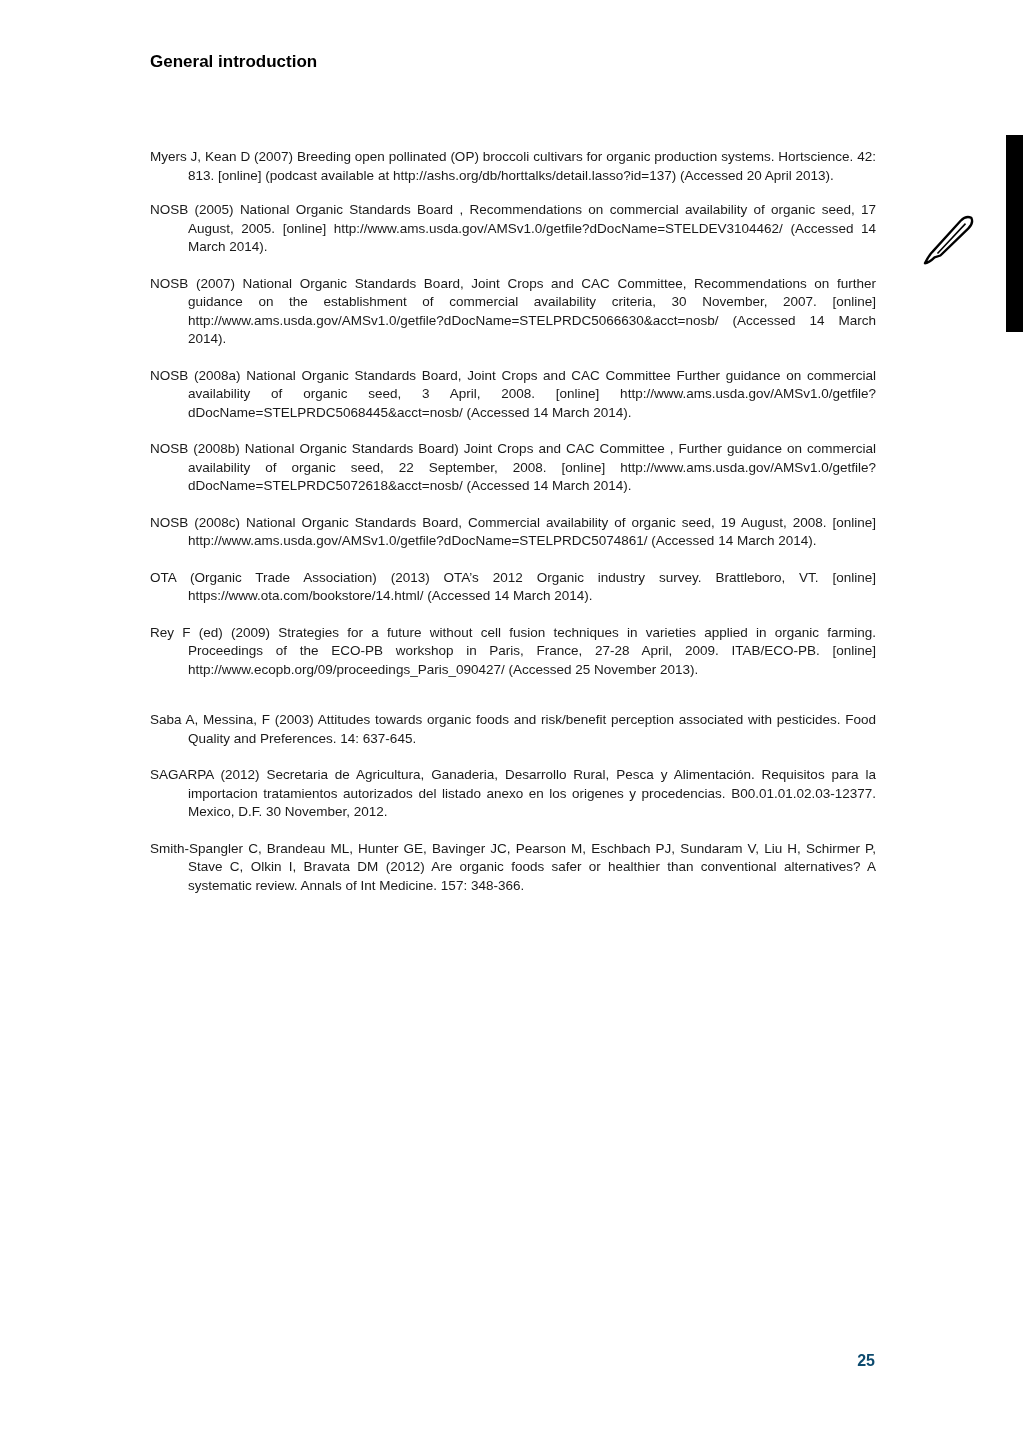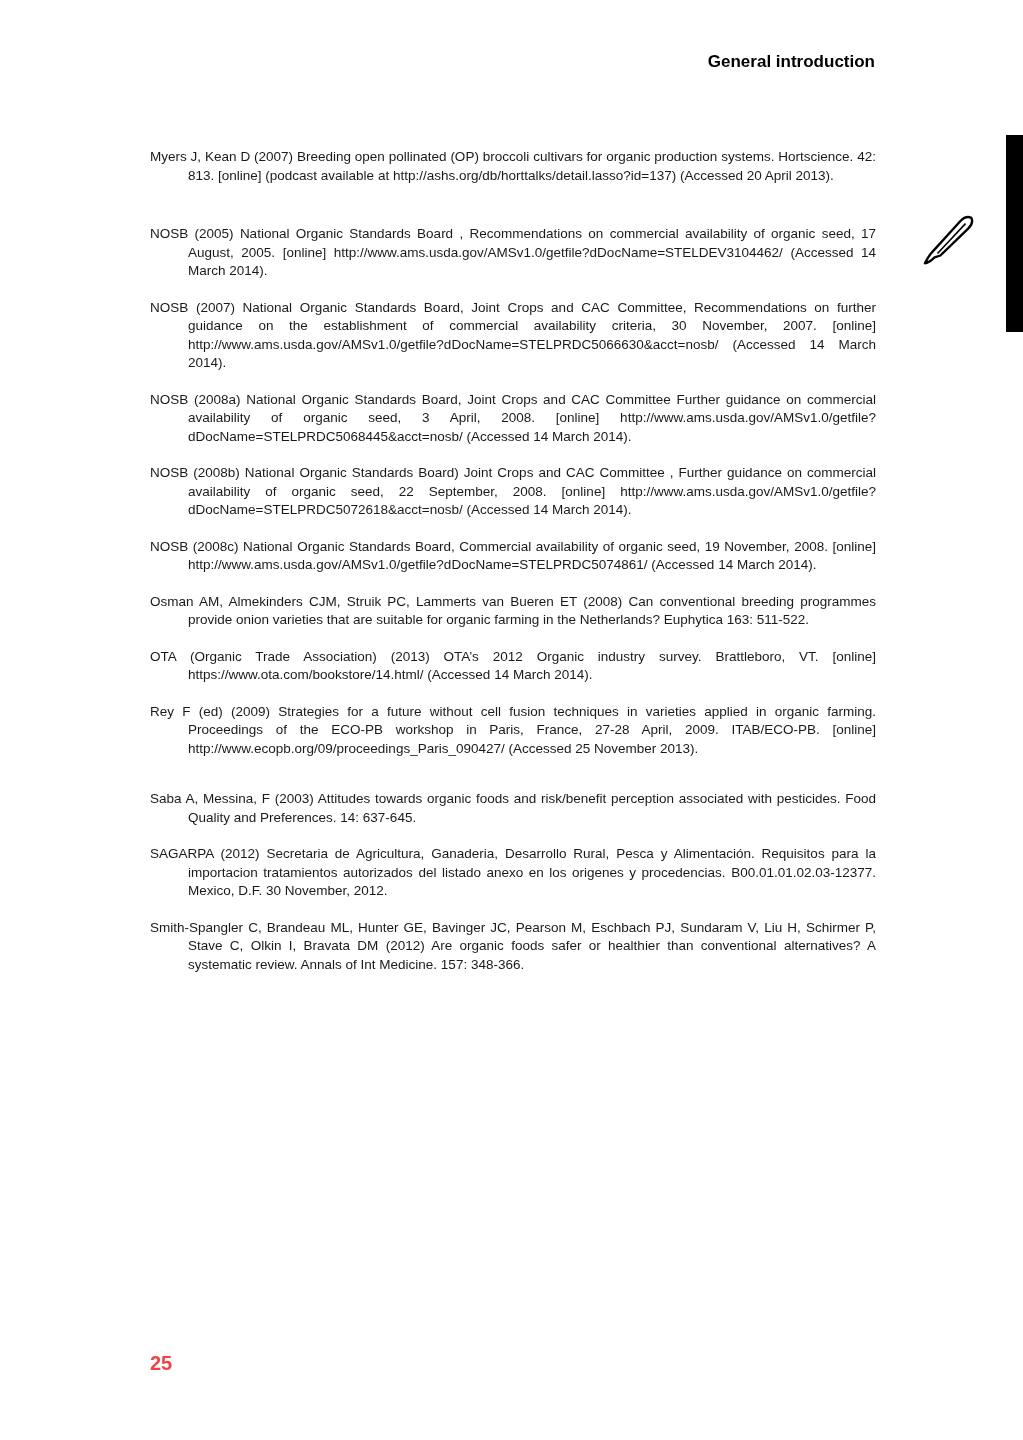--- a/index.html
+++ b/index.html
@@ -14,50 +14,50 @@
     background: #ffffff;
     font-family: "Liberation Sans", sans-serif;
     color: #1a1a1a;
     overflow: hidden;
   }
   .running-header {
     position: absolute;
     top: 52px;
     left: 150px;
     width: 725px;
-    text-align: right;
     font-size: 17px;
     font-weight: 700;
     color: #000000;
   }
   .content {
     position: absolute;
     top: 148px;
     left: 150px;
     width: 726px;
   }
   .ref {
     margin: 0 0 18px 0;
     font-size: 13.5px;
     line-height: 18.5px;
     text-align: justify;
     padding-left: 38px;
     text-indent: -38px;
     overflow-wrap: anywhere;
   }
-  .ref.gap-md { margin-bottom: 40px; }
+  .ref.gap-md { margin-bottom: 16px; }
   .ref.gap-lg { margin-bottom: 32px; }
   .page-number {
     position: absolute;
     top: 1352px;
     left: 150px;
     width: 725px;
-    font-size: 20px;
+    text-align: right;
+    font-size: 16px;
     font-weight: 700;
-    color: #ef4444;
+    color: #0c4a6e;
   }
   .side-tab {
     position: absolute;
     top: 135px;
     right: 0;
     width: 17px;
     height: 197px;
     background: #000000;
   }
   .pen-icon-wrap {
@@ -77,22 +77,21 @@
   <div class="running-header">
     <span>General introduction</span>
   </div>
 
   <div class="content">
     <p class="ref gap-md">Myers J, Kean D (2007) Breeding open pollinated (OP) broccoli cultivars for organic production systems. Hortscience. 42: 813. [online] (podcast available at http://ashs.org/db/horttalks/detail.lasso?id=137) (Accessed 20 April 2013).</p>
     <p class="ref">NOSB (2005) National Organic Standards Board , Recommendations on commercial availability of organic seed, 17 August, 2005. [online] http://www.ams.usda.gov/AMSv1.0/getfile?dDocName=STELDEV3104462/ (Accessed 14 March 2014).</p>
     <p class="ref">NOSB (2007) National Organic Standards Board, Joint Crops and CAC Committee, Recommendations on further guidance on the establishment of commercial availability criteria, 30 November, 2007. [online] http://www.ams.usda.gov/AMSv1.0/getfile?dDocName=STELPRDC5066630&amp;acct=nosb/ (Accessed 14 March 2014).</p>
     <p class="ref">NOSB (2008a) National Organic Standards Board, Joint Crops and CAC Committee Further guidance on commercial availability of organic seed, 3 April, 2008. [online] http://www.ams.usda.gov/AMSv1.0/getfile?dDocName=STELPRDC5068445&amp;acct=nosb/ (Accessed 14 March 2014).</p>
     <p class="ref">NOSB (2008b) National Organic Standards Board) Joint Crops and CAC Committee , Further guidance on commercial availability of organic seed, 22 September, 2008. [online] http://www.ams.usda.gov/AMSv1.0/getfile?dDocName=STELPRDC5072618&amp;acct=nosb/ (Accessed 14 March 2014).</p>
-    <p class="ref">NOSB (2008c) National Organic Standards Board, Commercial availability of organic seed, 19 November, 2008. [online] http://www.ams.usda.gov/AMSv1.0/getfile?dDocName=STELPRDC5074861/ (Accessed 14 March 2014).</p>
-    <p class="ref">Osman AM, Almekinders CJM, Struik PC, Lammerts van Bueren ET (2008) Can conventional breeding programmes provide onion varieties that are suitable for organic farming in the Netherlands? Euphytica 163: 511-522.</p>
+    <p class="ref">NOSB (2008c) National Organic Standards Board, Commercial availability of organic seed, 19 August, 2008. [online] http://www.ams.usda.gov/AMSv1.0/getfile?dDocName=STELPRDC5074861/ (Accessed 14 March 2014).</p>
     <p class="ref">OTA (Organic Trade Association) (2013) OTA’s 2012 Organic industry survey. Brattleboro, VT. [online] https://www.ota.com/bookstore/14.html/ (Accessed 14 March 2014).</p>
     <p class="ref gap-lg">Rey F (ed) (2009) Strategies for a future without cell fusion techniques in varieties applied in organic farming. Proceedings of the ECO-PB workshop in Paris, France, 27-28 April, 2009. ITAB/ECO-PB. [online] http://www.ecopb.org/09/proceedings_Paris_090427/ (Accessed 25 November 2013).</p>
     <p class="ref">Saba A, Messina, F (2003) Attitudes towards organic foods and risk/benefit perception associated with pesticides. Food Quality and Preferences. 14: 637-645.</p>
     <p class="ref">SAGARPA (2012) Secretaria de Agricultura, Ganaderia, Desarrollo Rural, Pesca y Alimentación. Requisitos para la importacion tratamientos autorizados del listado anexo en los origenes y procedencias. B00.01.01.02.03-12377. Mexico, D.F. 30 November, 2012.</p>
     <p class="ref">Smith-Spangler C, Brandeau ML, Hunter GE, Bavinger JC, Pearson M, Eschbach PJ, Sundaram V, Liu H, Schirmer P, Stave C, Olkin I, Bravata DM (2012) Are organic foods safer or healthier than conventional alternatives? A systematic review. Annals of Int Medicine. 157: 348-366.</p>
   </div>
 
   <div class="pen-icon-wrap">
     <svg viewBox="0 0 60 60" xmlns="http://www.w3.org/2000/svg">
       <path d="M13 47 C9 51 5 53 3 53 C5 49 7 45 11 41 L40 9 C43 6 47 4 51 6 C53 10 51 14 48 17 L19 45 Z" fill="#ffffff" stroke="#000000" stroke-width="2.4" stroke-linejoin="round"></path>

